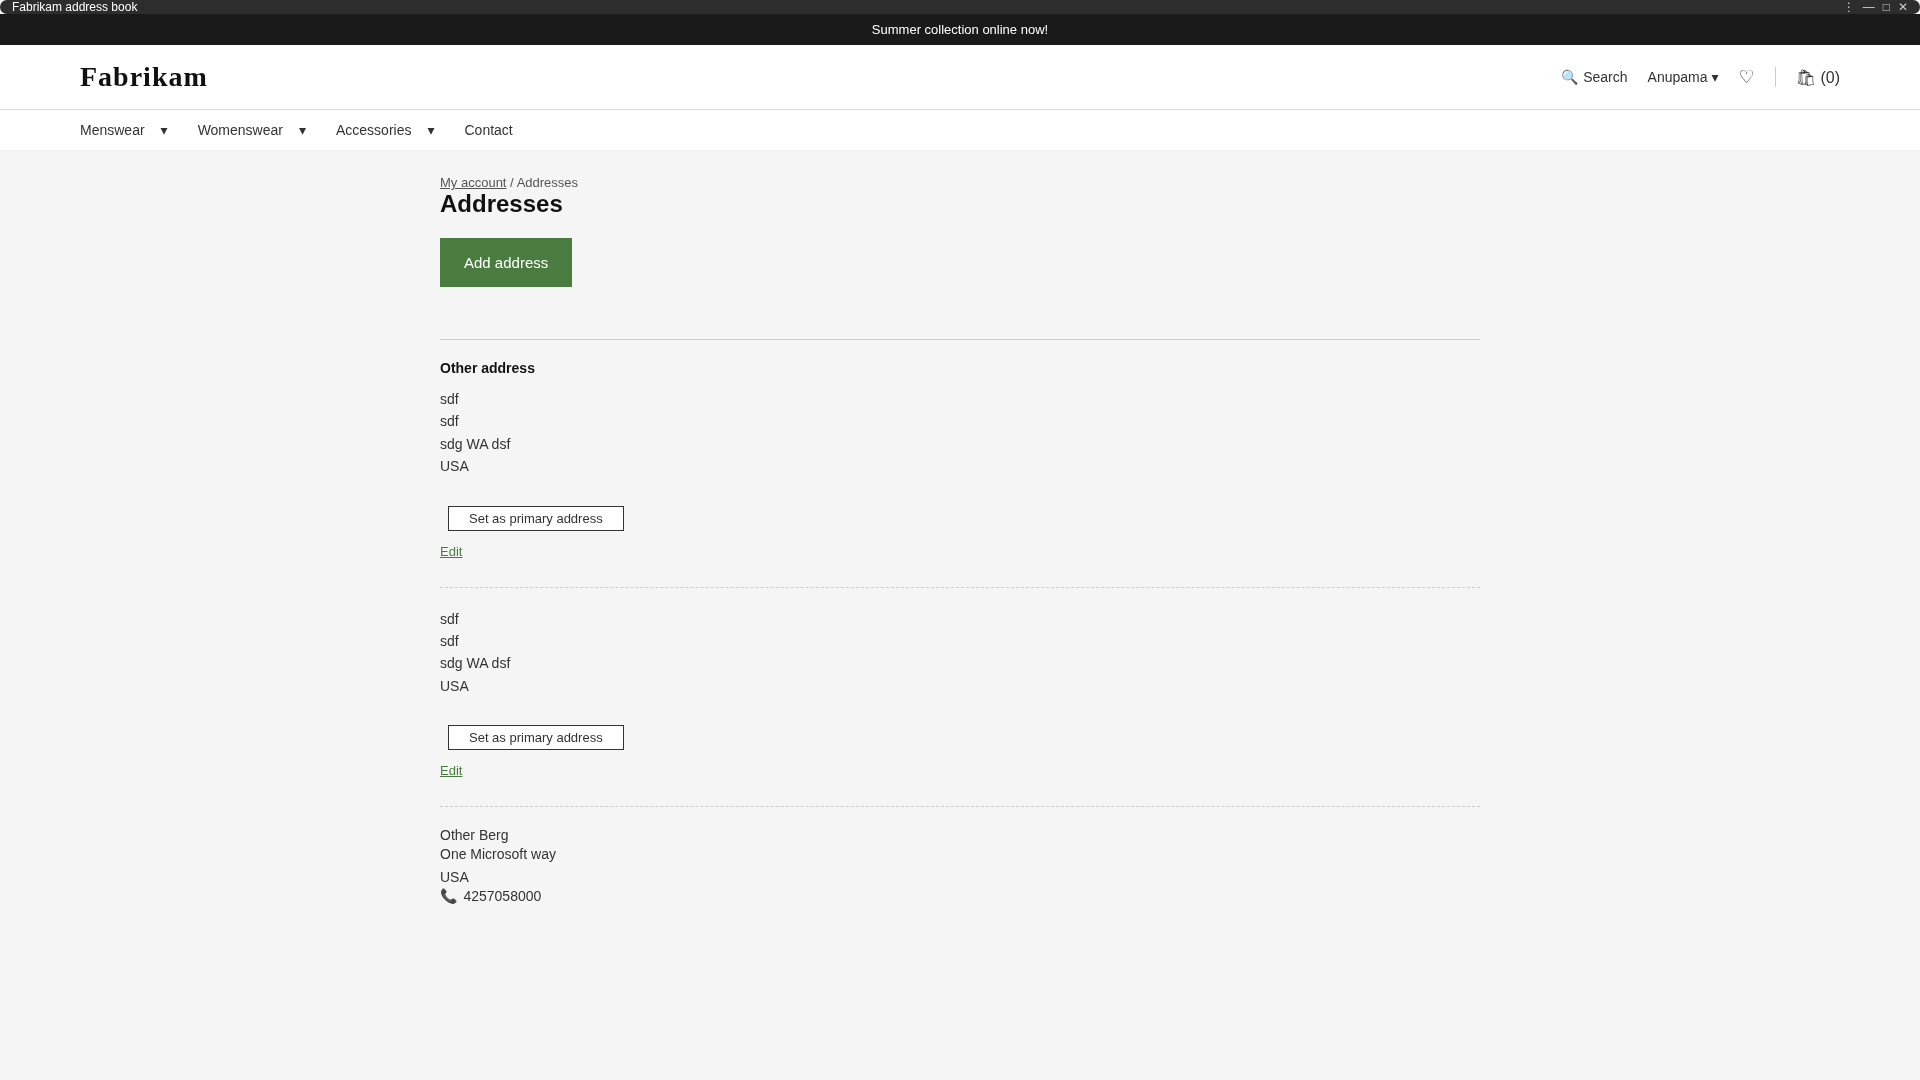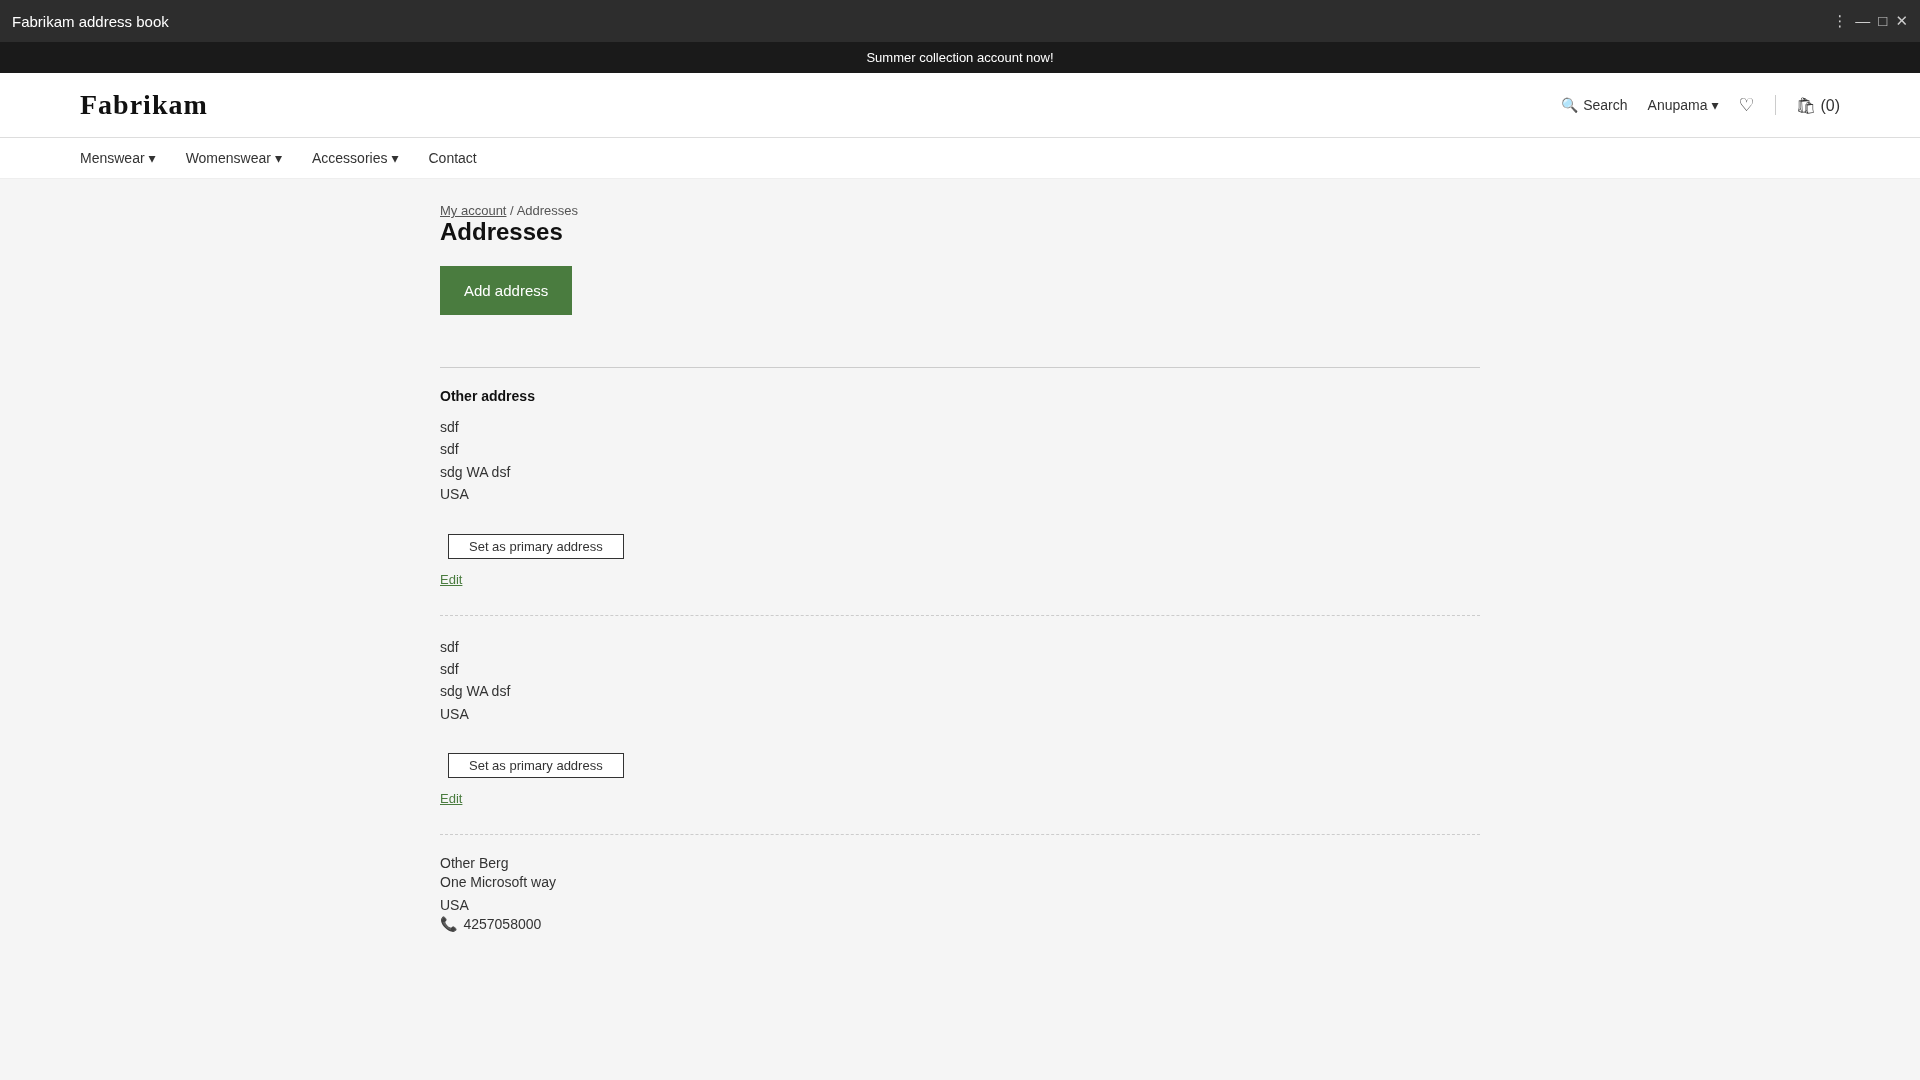--- a/index.html
+++ b/index.html
@@ -10,26 +10,27 @@
       background: #1a1a1a;
       color: #fff;
       text-align: center;
       padding: 8px;
       font-size: 13px;
     }
 
     
     .browser-chrome {
       background: #2d2d2d;
-      padding: 12px 12px;
+      padding: 0 12px;
       display: flex;
       align-items: center;
       justify-content: space-between;
-      font-size: 15px;
+      font-size: 12px;
       color: #ccc;
+      border-radius: 9px;
     }
     .browser-chrome .tab-title { color: #fff; }
     .browser-chrome .chrome-controls { display: flex; gap: 8px; }
 
     
     .site-header {
       background: #fff;
       border-bottom: 1px solid #ddd;
       padding: 16px 80px;
       display: flex;
@@ -72,21 +73,21 @@
     .main-nav {
       background: #fff;
       padding: 12px 80px;
       display: flex;
       gap: 30px;
       border-bottom: 1px solid #eee;
     }
     .nav-item {
       display: flex;
       align-items: center;
-      gap: 4px;
+      gap: 16px;
       cursor: pointer;
       color: #333;
       font-size: 14px;
       text-decoration: none;
     }
 
     
     .main-content {
       max-width: 1200px;
       margin: 0 auto;
@@ -193,21 +194,21 @@
   <span class="tab-title">Fabrikam address book</span>
   <div class="chrome-controls">
     <span>⋮</span>
     <span>—</span>
     <span>□</span>
     <span>✕</span>
   </div>
 </div>
 
 <div class="top-bar">
-  <span>Summer collection account now!</span>
+  <span>Summer collection online now!</span>
 </div>
 
 <header class="site-header">
   <span class="logo">Fabrikam</span>
   <div class="header-right">
     <div class="search-link">
       <span>🔍</span>
       <span>Search</span>
     </div>
     <div class="user-menu">

